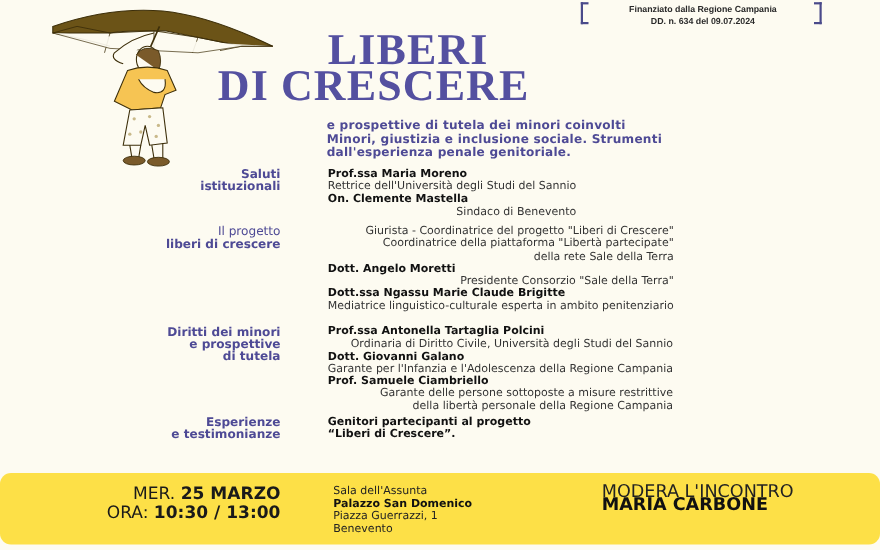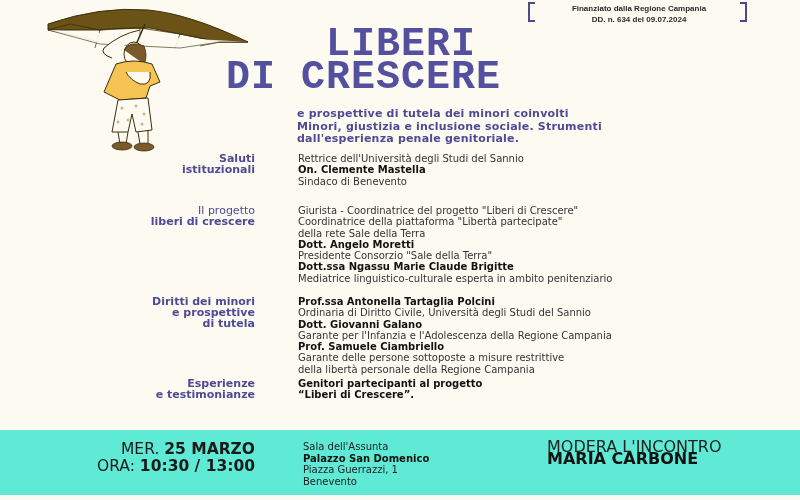--- a/index.html
+++ b/index.html
@@ -20,22 +20,22 @@
     border: 2px solid #4a4a8a;
   }
   .bracket.left { left: 528px; border-right: none; }
   .bracket.right { left: 740px; border-left: none; }
   .funding .line { display: block; padding-top: 1px; }
 
   .illustration { position: absolute; left: 40px; top: 2px; width: 230px; height: 150px; }
 
   .title {
     position: absolute; left: 198px; top: 28px;
-    color: #5450a0; font-weight: 900; font-family: Liberation Mono, monospace;
-    line-height: 33px; letter-spacing: 1px; margin-left: 28px;
+    color: #5450a0; font-weight: 900; font-family: Liberation Serif, serif;
+    line-height: 33px; letter-spacing: 1px;
   }
   .title .l1 { display: block; font-size: 40px; padding-left: 100px; transform: scaleY(1.0); }
   .title .l2 { display: block; font-size: 40px; text-align: right; }
 
   .subtitle {
     position: absolute; left: 297px; top: 108px; width: 420px;
     color: #4e4a95; font-size: 11px; font-weight: bold; line-height: 12.5px;
     font-family: "DejaVu Sans", sans-serif; letter-spacing: 0.2px;
   }
 
@@ -44,25 +44,26 @@
     position: absolute; right: 545px; top: 0; text-align: right;
     color: #4e4a95; font-size: 11px; line-height: 11px; font-weight: bold;
     font-family: "DejaVu Sans", sans-serif; white-space: nowrap;
   }
   .section .label .light { font-weight: normal; }
   .section .content {
     position: absolute; left: 298px; top: 0; font-size: 10px; line-height: 11.3px;
     font-family: "DejaVu Sans", sans-serif; color: #222; white-space: nowrap;
   }
   .section .content .name { font-weight: bold; color: #111; display: block; }
-  .section .content .role { display: block; color: #333; }
+  .section .content .role { display: block; color: #333; text-align: right; }
 
   .footer {
     position: absolute; left: 0; top: 430px; width: 800px; height: 65px;
-    background: #5eead4;
+    background: #fde047;
+    border-radius: 10px;
   }
   .footer .date {
     position: absolute; right: 545px; top: 11px; text-align: right;
     font-size: 15.5px; line-height: 17px; color: #1a1a1a;
     font-family: "DejaVu Sans", sans-serif;
   }
   .footer .date b { font-weight: bold; }
   .footer .venue {
     position: absolute; left: 303px; top: 11px; font-size: 10px; line-height: 11.5px;
     font-family: "DejaVu Sans", sans-serif; color: #222;
@@ -129,20 +130,21 @@
   <div>Minori,  giustizia e inclusione sociale. Strumenti</div>
   <div>dall'esperienza penale  genitoriale.</div>
 </div>
 
 <div class="section" style="top:153px;">
   <div class="label">
     <div>Saluti</div>
     <div>istituzionali</div>
   </div>
   <div class="content">
+    <span class="name">Prof.ssa Maria Moreno</span>
     <span class="role">Rettrice dell'Università  degli Studi del Sannio</span>
     <span class="name">On. Clemente Mastella</span>
     <span class="role">Sindaco di Benevento</span>
   </div>
 </div>
 
 <div class="section" style="top:205px;">
   <div class="label">
     <div class="light">Il progetto</div>
     <div>liberi di crescere</div>

